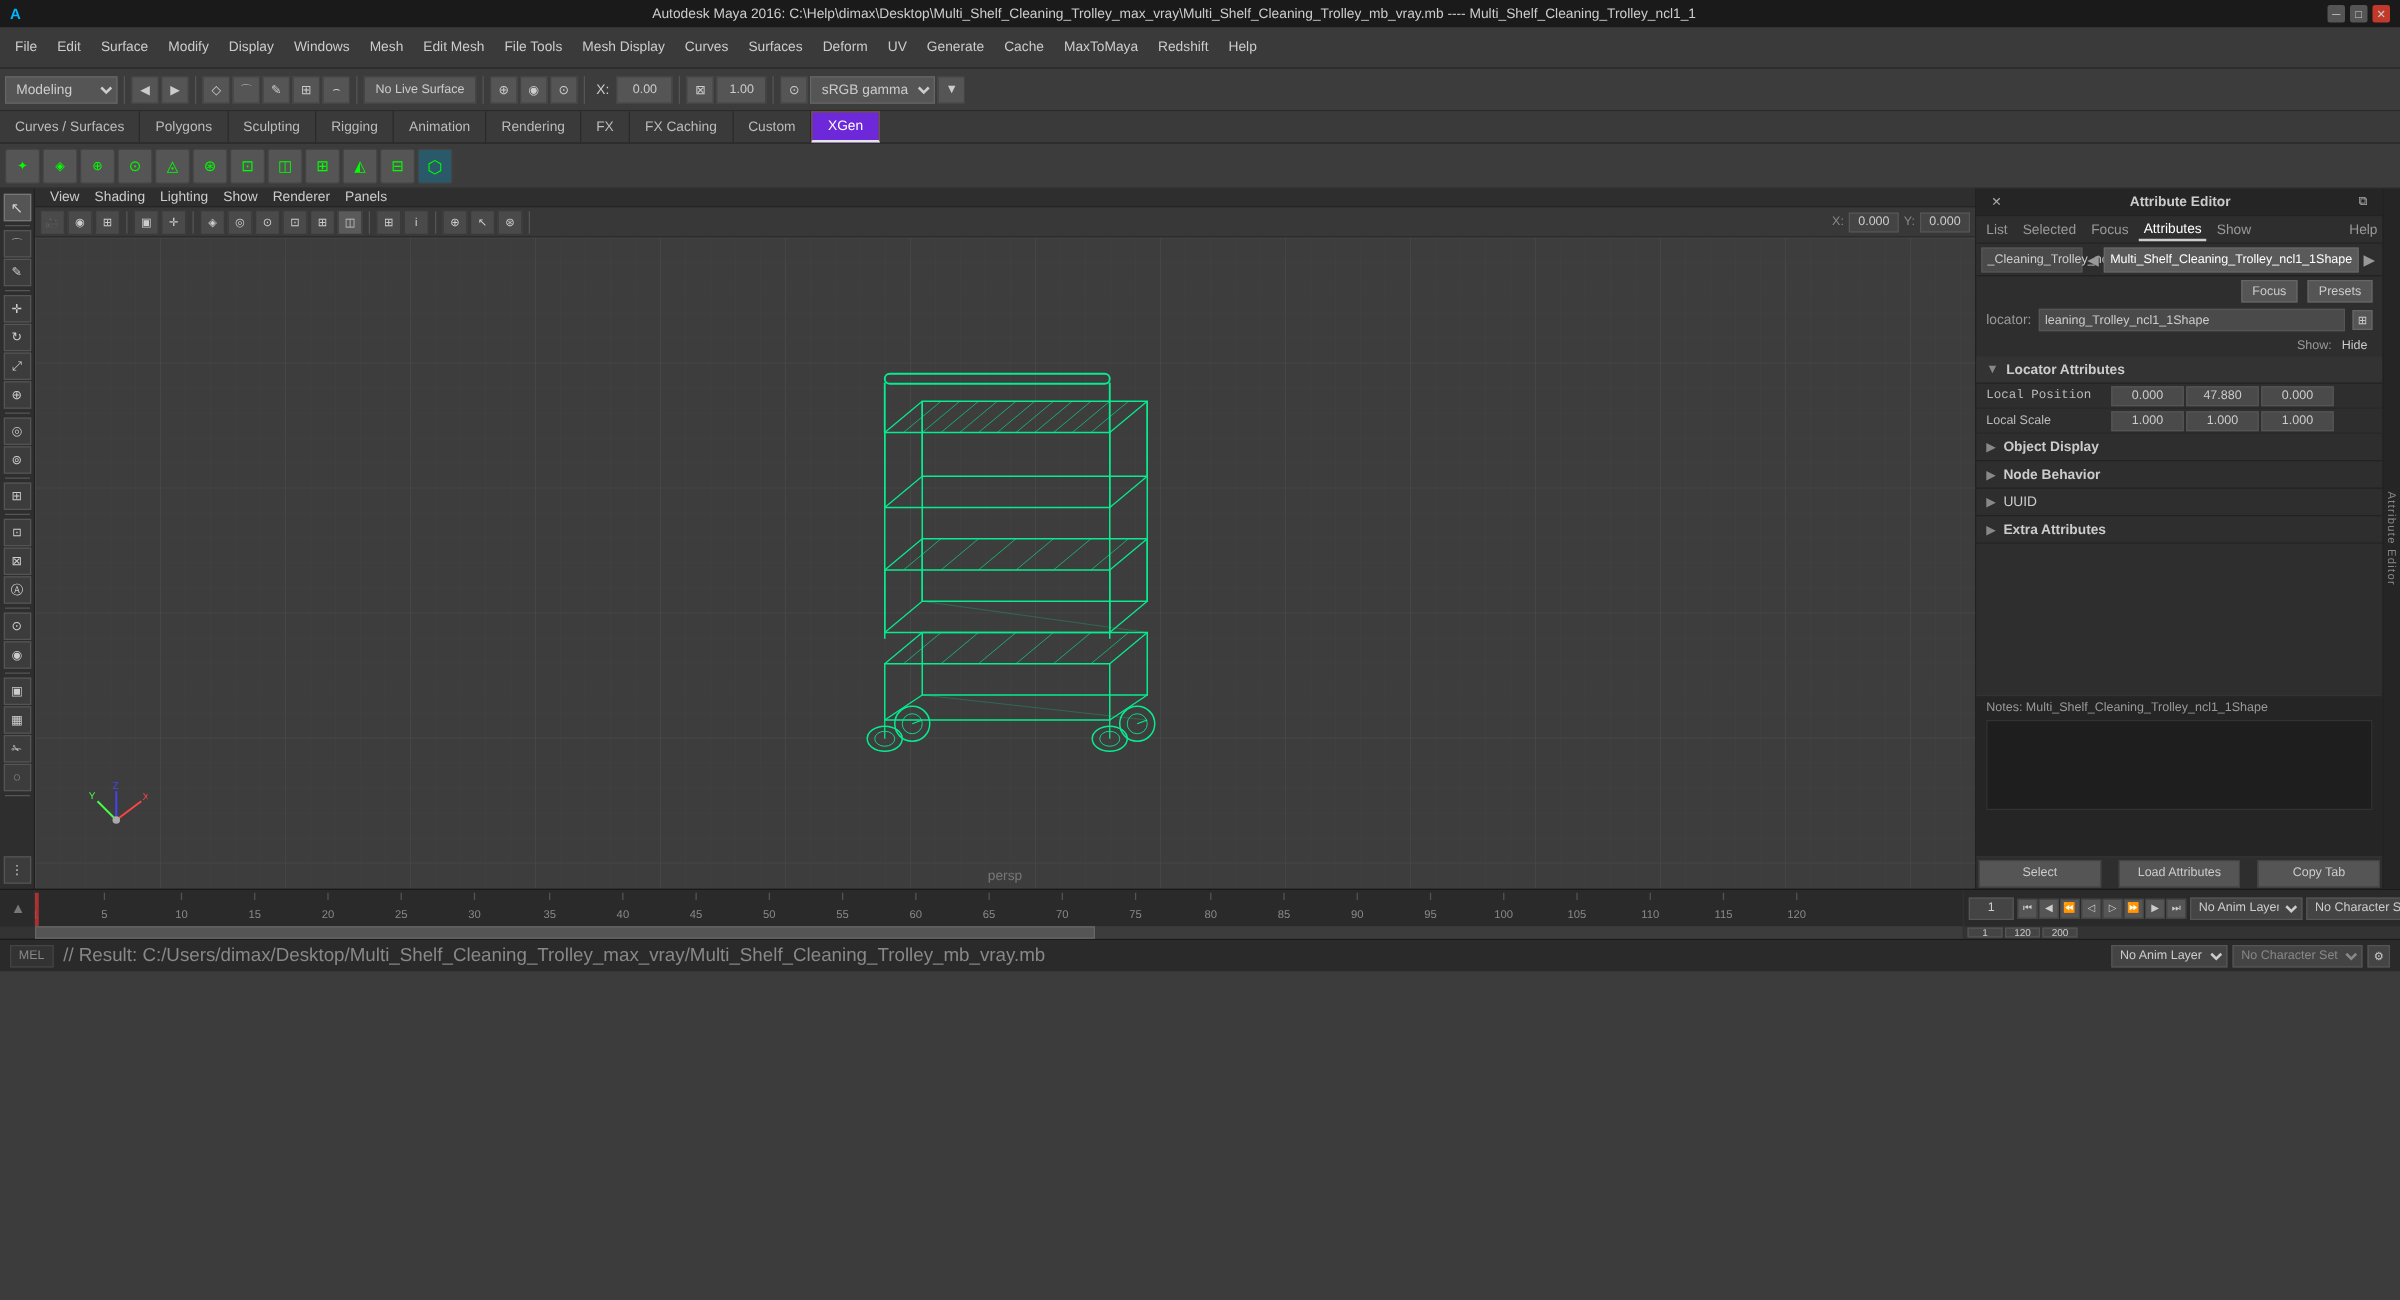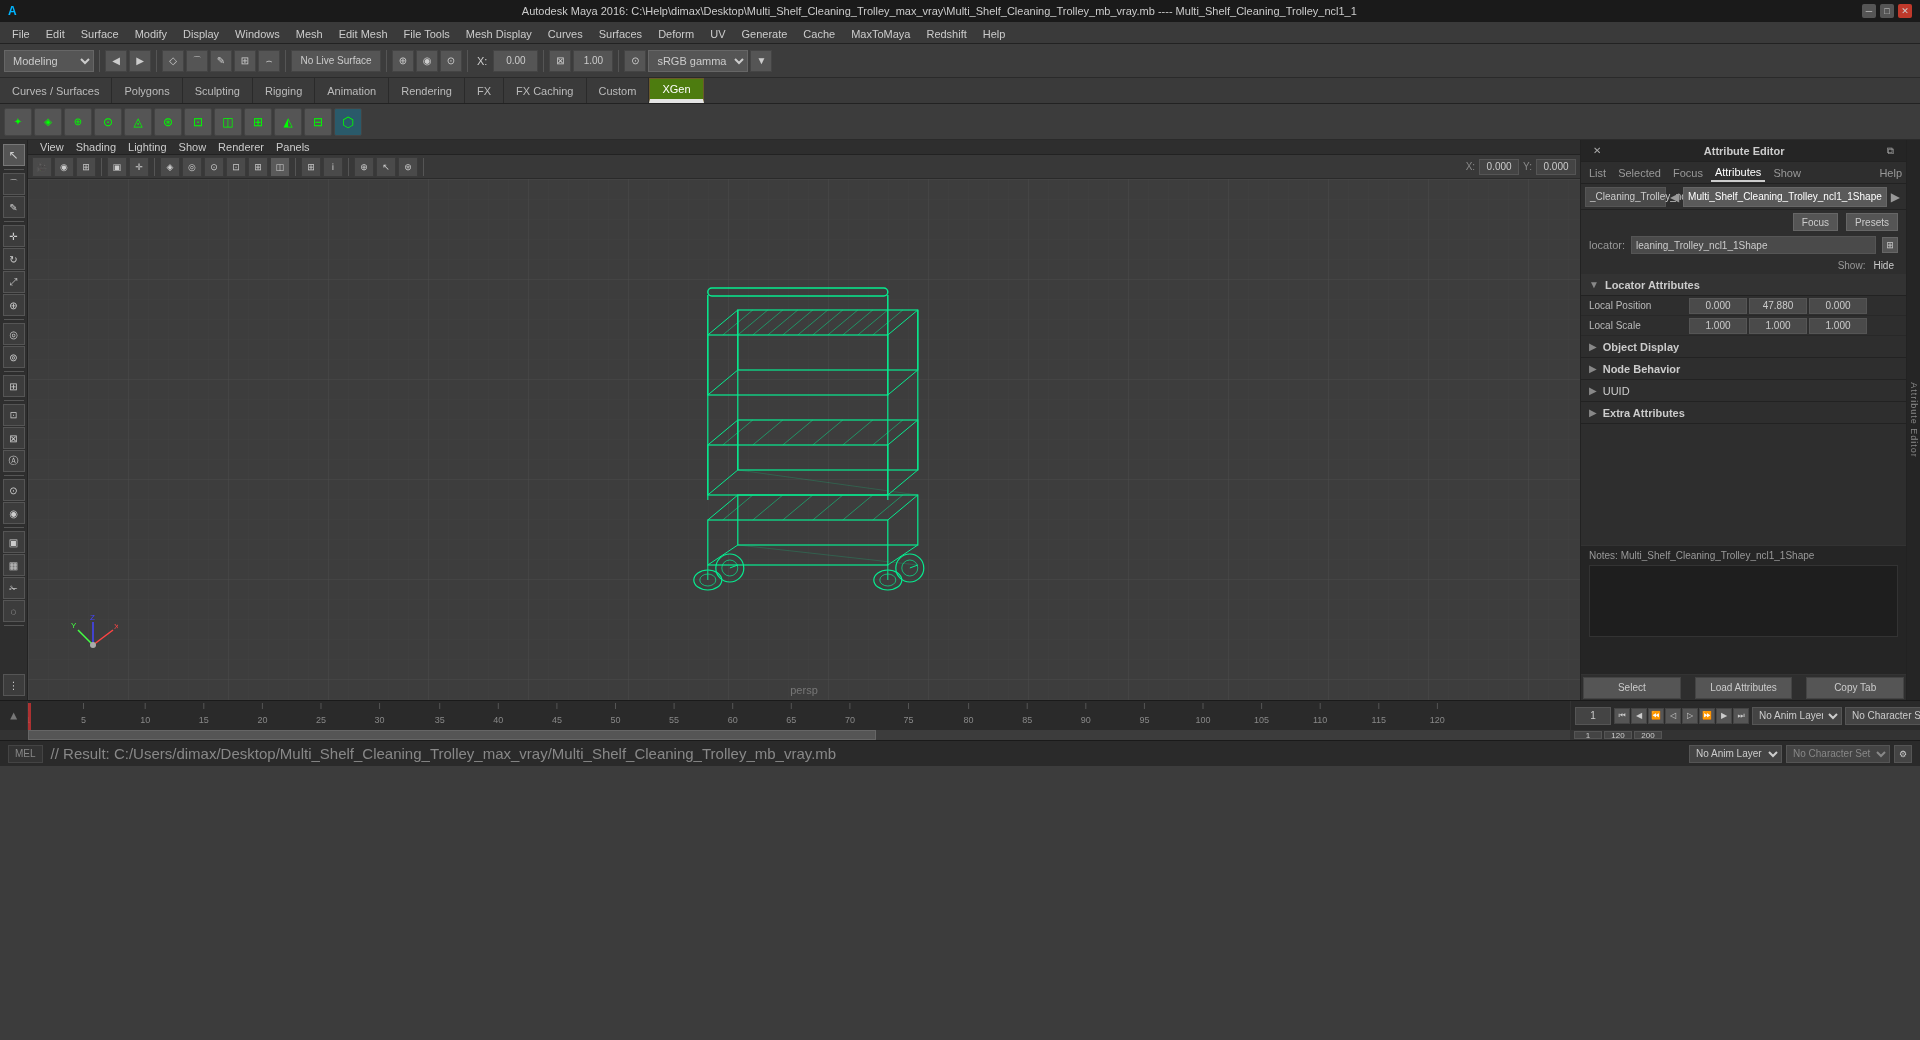--- a/index.html
+++ b/index.html
@@ -12,21 +12,21 @@
       padding: 0 8px; color: #ccc; font-size: 11px;
     }
     #titlebar .title { flex: 1; text-align: center; }
     #titlebar .win-controls { display: flex; gap: 4px; }
     #titlebar .win-btn { width: 14px; height: 14px; border-radius: 2px; background: #555; display: flex; align-items: center; justify-content: center; font-size: 9px; cursor: pointer; }
     #titlebar .win-btn.close { background: #c0392b; }
 
     
     #menubar {
       width: 100%; height: 22px; background: #3a3a3a;
-      display: flex; align-items: flex-start; padding: 4px 4px;
+      display: flex; align-items: center; padding: 16px 4px;
       border-bottom: 1px solid #222;
     }
     #menubar .menu-item { padding: 2px 8px; cursor: pointer; color: #ccc; font-size: 11px; white-space: nowrap; }
 
     
     #toolbar1 {
       width: 100%; height: 34px; background: #3c3c3c;
       display: flex; align-items: center; padding: 0 4px; gap: 2px;
       border-bottom: 1px solid #2a2a2a;
     }
@@ -45,21 +45,21 @@
     
     #shelf-tabs {
       width: 100%; height: 26px; background: #3a3a3a;
       display: flex; align-items: stretch;
       border-bottom: 1px solid #222;
     }
     .shelf-tab {
       padding: 0 12px; cursor: pointer; color: #bbb; font-size: 11px;
       display: flex; align-items: center; border-right: 1px solid #2a2a2a;
     }
-    .shelf-tab.active { background: #4d7c0f; color: #fff; border-bottom: 4px solid #e5e5e5; }
+    .shelf-tab.active { background: #6d28d9; color: #fff; border-bottom: 2px solid #e5e5e5; }
 
     
     #shelf-icons {
       width: 100%; height: 36px; background: #3c3c3c;
       display: flex; align-items: center; padding: 0 4px; gap: 2px;
       border-bottom: 1px solid #2a2a2a;
     }
     .shelf-icon-btn {
       width: 28px; height: 28px; background: #555; border: 1px solid #444;
       cursor: pointer; display: flex; align-items: center; justify-content: center;
@@ -602,21 +602,21 @@
       <span class="show-label">Show:</span>
       <span class="show-btn">Hide</span>
     </div>
 
     <div class="attr-section" style="height:22px; display:flex; align-items:center; padding:0 8px; border-bottom:1px solid #222; cursor:pointer; background:#333;">
       <span class="attr-section-arrow">▼</span>
       <span class="attr-section-title">Locator Attributes</span>
     </div>
 
     <div class="attr-row" style="height:20px; display:flex; align-items:center; padding:0 8px; border-bottom:1px solid #282828;">
-      <span class="attr-name" style="color:#bbb; font-size:10px; flex:0 0 100px;">Local Position</span>
+      <span class="attr-name" style="color:#bbb; font-size:10px; flex:0 0 100px;font-family:Liberation Mono, monospace;">Local Position</span>
       <div class="attr-val" style="background:#4a4a4a; border:1px solid #555; color:#ccc; height:16px; width:58px; font-size:10px; display:flex; align-items:center; justify-content:center; margin-right:2px; cursor:text;">0.000</div>
       <div class="attr-val" style="background:#4a4a4a; border:1px solid #555; color:#ccc; height:16px; width:58px; font-size:10px; display:flex; align-items:center; justify-content:center; margin-right:2px; cursor:text;">47.880</div>
       <div class="attr-val" style="background:#4a4a4a; border:1px solid #555; color:#ccc; height:16px; width:58px; font-size:10px; display:flex; align-items:center; justify-content:center; cursor:text;">0.000</div>
     </div>
 
     <div class="attr-row" style="height:20px; display:flex; align-items:center; padding:0 8px; border-bottom:1px solid #282828;">
       <span class="attr-name" style="color:#bbb; font-size:10px; flex:0 0 100px;">Local Scale</span>
       <div class="attr-val" style="background:#4a4a4a; border:1px solid #555; color:#ccc; height:16px; width:58px; font-size:10px; display:flex; align-items:center; justify-content:center; margin-right:2px; cursor:text;">1.000</div>
       <div class="attr-val" style="background:#4a4a4a; border:1px solid #555; color:#ccc; height:16px; width:58px; font-size:10px; display:flex; align-items:center; justify-content:center; margin-right:2px; cursor:text;">1.000</div>
       <div class="attr-val" style="background:#4a4a4a; border:1px solid #555; color:#ccc; height:16px; width:58px; font-size:10px; display:flex; align-items:center; justify-content:center; cursor:text;">1.000</div>

